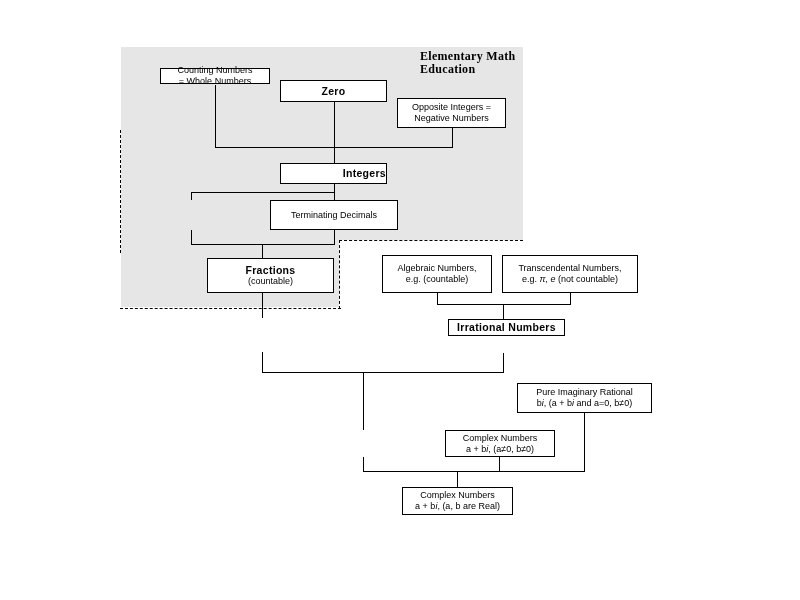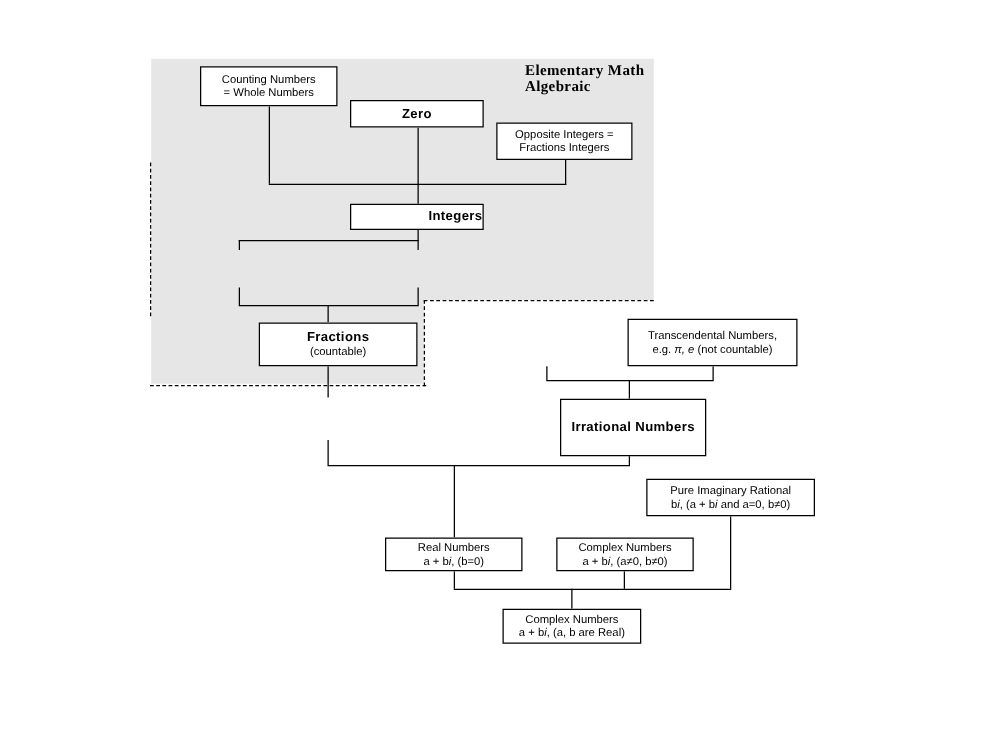--- a/index.html
+++ b/index.html
@@ -33,21 +33,21 @@
   <div class="shade" style="left:121px;top:47px;width:402px;height:193px;"></div>
   <div class="shade" style="left:121px;top:240px;width:218px;height:67px;"></div>
 
   <div class="vdash" style="left:120px;top:130px;height:123px;"></div>
   <div class="hdash" style="left:120px;top:308px;width:221px;"></div>
   <div class="vdash" style="left:339px;top:240px;height:69px;"></div>
   <div class="hdash" style="left:339px;top:240px;width:184px;"></div>
 
   <div class="title">
     <div>Elementary Math</div>
-    <div>Algebraic</div>
+    <div>Education</div>
   </div>
 
   <div class="vline" style="left:215px;top:85px;height:62px;"></div>
   <div class="vline" style="left:334px;top:102px;height:62px;"></div>
   <div class="vline" style="left:452px;top:128px;height:20px;"></div>
   <div class="hline" style="left:215px;top:147px;width:238px;"></div>
   <div class="vline" style="left:334px;top:184px;height:16px;"></div>
   <div class="hline" style="left:191px;top:192px;width:144px;"></div>
   <div class="vline" style="left:191px;top:192px;height:8px;"></div>
   <div class="vline" style="left:191px;top:230px;height:14px;"></div>
@@ -62,65 +62,68 @@
   <div class="vline" style="left:262px;top:352px;height:20px;"></div>
   <div class="vline" style="left:503px;top:353px;height:19px;"></div>
   <div class="hline" style="left:262px;top:372px;width:242px;"></div>
   <div class="vline" style="left:363px;top:372px;height:58px;"></div>
   <div class="vline" style="left:363px;top:457px;height:14px;"></div>
   <div class="vline" style="left:499px;top:457px;height:14px;"></div>
   <div class="vline" style="left:584px;top:413px;height:58px;"></div>
   <div class="hline" style="left:363px;top:471px;width:222px;"></div>
   <div class="vline" style="left:457px;top:471px;height:16px;"></div>
 
-  <div class="node" style="left:160px;top:53px;width:110px;height:32px;">
+  <div class="node" style="left:160px;top:68px;width:110px;height:16px;">
     <div>Counting Numbers</div>
     <div>= Whole Numbers</div>
   </div>
 
   <div class="node" style="left:280px;top:80px;width:107px;height:22px;">
     <div class="bold-label">Zero</div>
   </div>
 
   <div class="node" style="left:397px;top:98px;width:109px;height:30px;align-items:center;">
     <div>Opposite Integers =</div>
-    <div>Fractions Integers</div>
+    <div>Negative Numbers</div>
   </div>
 
   <div class="node" style="left:280px;top:163px;width:107px;height:21px;align-items:flex-end;">
     <div class="bold-label">Integers</div>
   </div>
 
 
+  <div class="node" style="left:270px;top:200px;width:128px;height:30px;">
+    <div>Terminating Decimals</div>
+  </div>
 
   <div class="node" style="left:207px;top:258px;width:127px;height:35px;">
     <div class="bold-label">Fractions</div>
     <div>(countable)</div>
   </div>
 
 
+  <div class="node" style="left:382px;top:255px;width:110px;height:38px;">
+    <div>Algebraic Numbers,</div>
+    <div>e.g. (countable)</div>
+  </div>
 
   <div class="node" style="left:502px;top:255px;width:136px;height:38px;">
     <div>Transcendental Numbers,</div>
     <div><span>e.g. </span><span style="font-style: italic;">π, e</span><span> (not countable)</span></div>
   </div>
 
-  <div class="node" style="left:448px;top:319px;width:117px;height:46px;">
+  <div class="node" style="left:448px;top:319px;width:117px;height:17px;">
     <div class="bold-label">Irrational Numbers</div>
   </div>
 
   <div class="node" style="left:517px;top:383px;width:135px;height:30px;">
     <div>Pure Imaginary Rational</div>
     <div><span>b</span><span style="font-style: italic;">i</span><span>, (a + b</span><span style="font-style: italic;">i</span><span> and a=0, b≠0)</span></div>
   </div>
 
-  <div class="node" style="left:308px;top:430px;width:110px;height:27px;">
-    <div>Real Numbers</div>
-    <div><span>a + b</span><span style="font-style: italic;">i</span><span>, (b=0)</span></div>
-  </div>
 
   <div class="node" style="left:445px;top:430px;width:110px;height:27px;">
     <div>Complex Numbers</div>
     <div><span>a + b</span><span style="font-style: italic;">i</span><span>, (a≠0, b≠0)</span></div>
   </div>
 
   <div class="node" style="left:402px;top:487px;width:111px;height:28px;">
     <div>Complex Numbers</div>
     <div><span>a + b</span><span style="font-style: italic;">i</span><span>, (a, b are Real)</span></div>
   </div>

